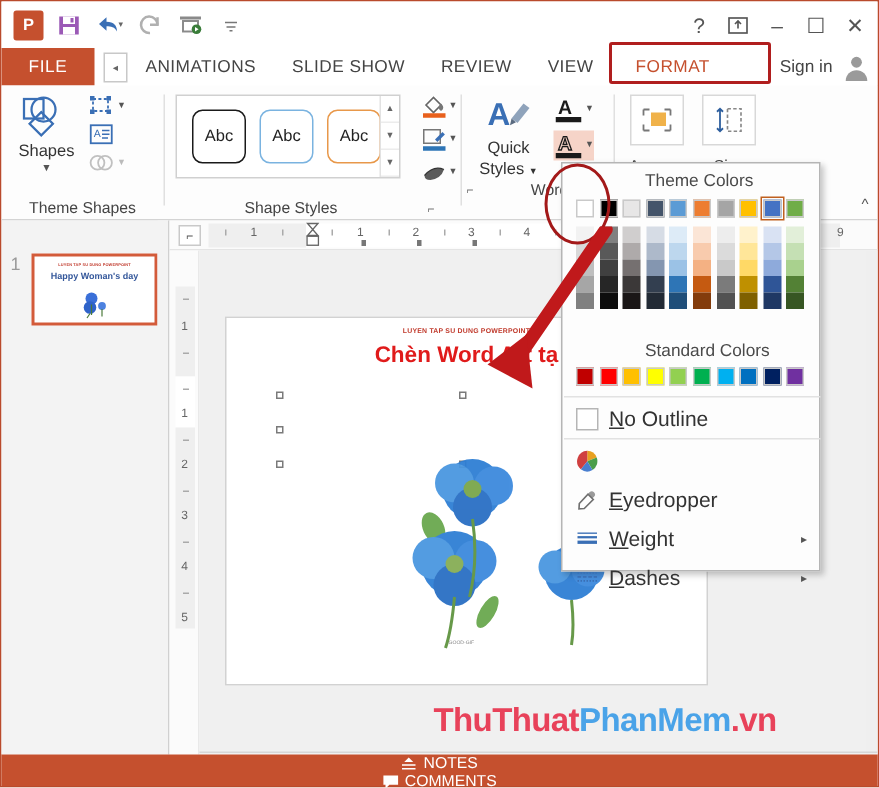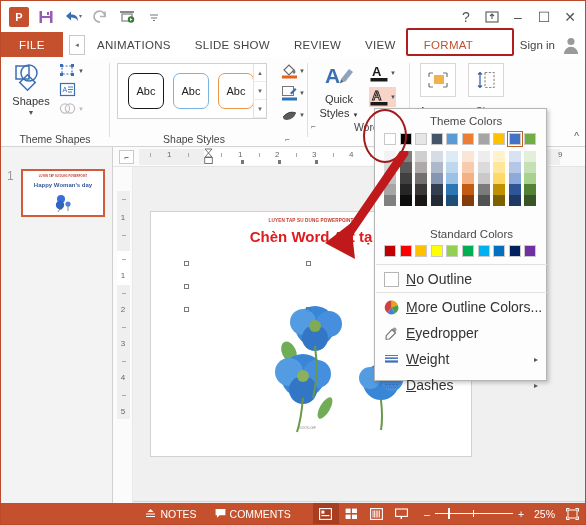--- a/index.html
+++ b/index.html
@@ -268,20 +268,21 @@
   .dd-arrow { margin-left:auto; margin-right:9px; font-size:8px; color:#555; }
   .noout-box {
     width:15px; height:15px; background:#fff; border:1px solid #b5b5b5;
   }
 
   
   .statusbar {
     position:absolute; left:0; right:0; bottom:0; height:21px;
     background:#c5502e; color:#fff; display:flex; align-items:center;
     font-size:10.5px;
+    flex-direction:column;
   }
   .sb-item { display:flex; align-items:center; gap:4px; padding:0 9px; height:21px; }
   .sb-view { width:26px; height:21px; display:flex; align-items:center; justify-content:center; }
   .sb-view.active { background:#a83d20; }
   .zoom-wrap { display:flex; align-items:center; gap:5px; margin-left:10px; }
   .zoom-track { position:relative; width:78px; height:11px; }
   .zoom-line { position:absolute; left:0; top:5px; width:78px; height:1px; background:#fff; }
   .zoom-mid { position:absolute; left:38px; top:2px; width:1px; height:7px; background:#fff; }
   .zoom-knob { position:absolute; left:13px; top:0; width:2px; height:11px; background:#fff; }
   .zoom-pct { min-width:26px; text-align:right; }
@@ -604,20 +605,23 @@
           <path d="M60 42 q4 28 -2 52 M48 94 q-2 22 -6 34 M126 96 q2 18 0 30" stroke="#5f9440" stroke-width="2" fill="none"></path>
           <ellipse cx="70" cy="104" rx="5" ry="12" fill="#6aa84f" transform="rotate(30 70 104)"></ellipse>
         </g>
       </svg>
       <div class="flower-credit">GOOD-GIF</div>
     </div>
     <div class="slide-sb-r"></div>
     <div class="notes-divider"></div>
   </div>
 
+  <div class="watermark">
+    <span class="wm-r">ThuThuat</span><span class="wm-b">PhanMem</span><span class="wm-r">.vn</span>
+  </div>
 
   <svg class="arrow-svg" viewBox="0 0 120 115">
     <path d="M105 2 L46 88" stroke="#c0191b" stroke-width="9" stroke-linecap="round"></path>
     <path d="M56 108 L26 92 L52 72 Z" fill="#c0191b"></path>
   </svg>
 
   <div class="dropdown">
     <div class="dd-head" style="top:6px;">Theme Colors</div>
 
     <div id="theme-row">
@@ -733,21 +737,20 @@
 
     <div class="dd-item" style="top:186px;">
       <div class="dd-ic">
         <svg width="15" height="15" viewBox="0 0 15 15">
           <path d="M7.5 7.5 L7.5 0.5 A7 7 0 0 1 13.8 5 Z" fill="#e8a020"></path>
           <path d="M7.5 7.5 L13.8 5 A7 7 0 0 1 11 13.4 Z" fill="#4a9e4a"></path>
           <path d="M7.5 7.5 L11 13.4 A7 7 0 0 1 3.2 12.8 Z" fill="#4a7fd0"></path>
           <path d="M7.5 7.5 L3.2 12.8 A7 7 0 0 1 7.5 0.5 Z" fill="#d04040"></path>
         </svg>
       </div>
-      <div class="dd-lbl"><u>M</u>ore Outline Colors...</div>
     </div>
 
     <div class="dd-item" style="top:212px;">
       <div class="dd-ic">
         <svg width="15" height="15" viewBox="0 0 15 15">
           <path d="M9 2.2 a2 2 0 0 1 3 3 l-1 1 l-3 -3 z" fill="#9a9a9a"></path>
           <path d="M8 3.5 l3.5 3.5 l-6 6 l-3.5 0.2 l0.2 -3.5 z" fill="none" stroke="#6f6f6f" stroke-width="1.1"></path>
         </svg>
       </div>
       <div class="dd-lbl"><u>E</u>yedropper</div>

